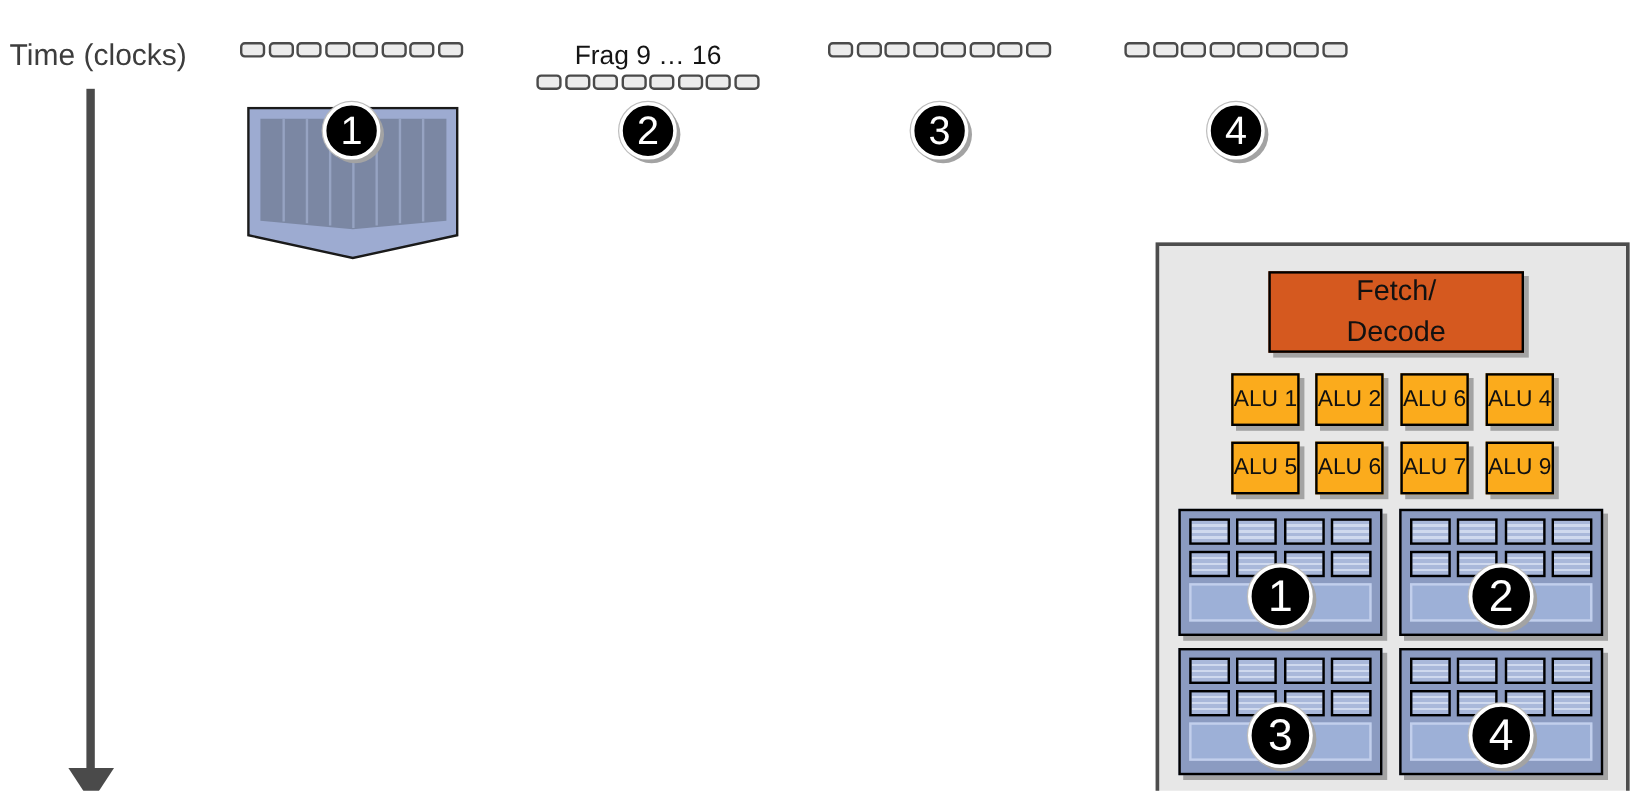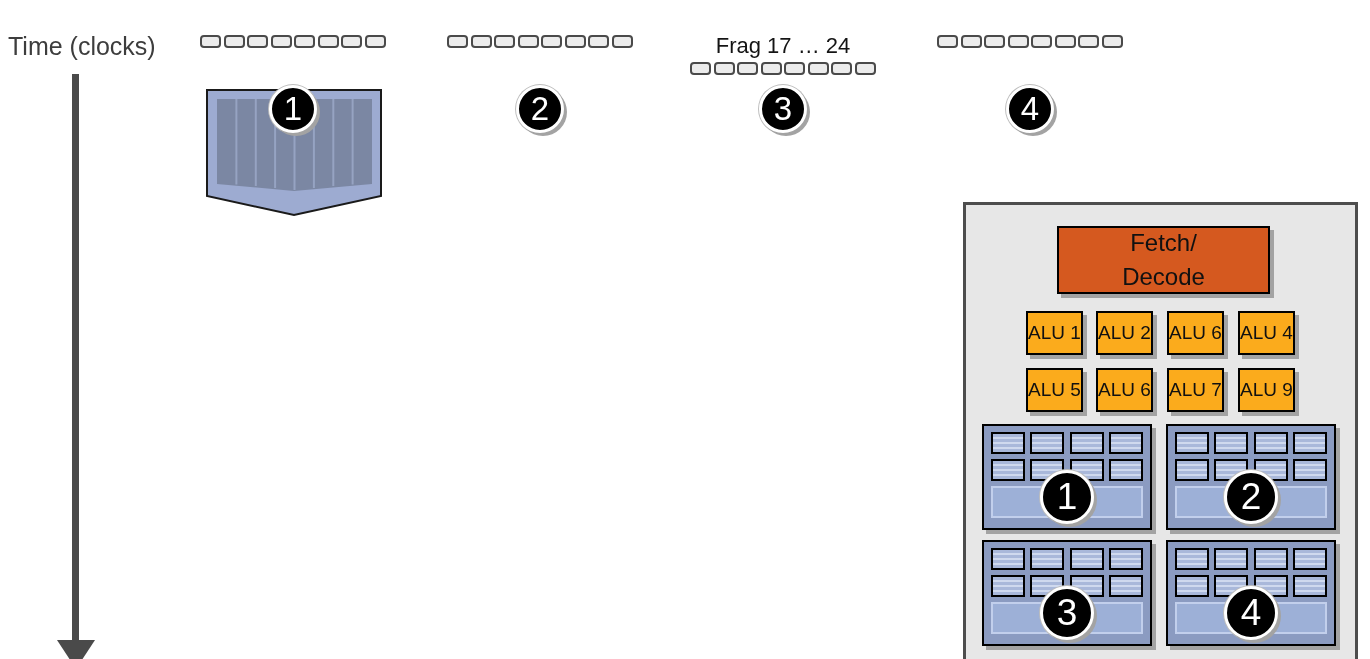--- a/index.html
+++ b/index.html
@@ -73,37 +73,37 @@
         <span class="slot"></span>
         <span class="slot"></span>
         <span class="slot"></span>
     </div>
     <div class="badge badge-sm">
         <span>1</span>
       </div>
   </div>
 
   <div class="frag-group fg2">
+    <div class="frag-label">Frag 9 … 16</div>
     <div class="slot-row">
       <span class="slot"></span>
         <span class="slot"></span>
         <span class="slot"></span>
         <span class="slot"></span>
         <span class="slot"></span>
         <span class="slot"></span>
         <span class="slot"></span>
         <span class="slot"></span>
     </div>
     <div class="badge badge-sm">
         <span>2</span>
       </div>
   </div>
 
   <div class="frag-group fg3">
-    <div class="frag-label">Frag 17 … 24</div>
     <div class="slot-row">
       <span class="slot"></span>
         <span class="slot"></span>
         <span class="slot"></span>
         <span class="slot"></span>
         <span class="slot"></span>
         <span class="slot"></span>
         <span class="slot"></span>
         <span class="slot"></span>
     </div>

